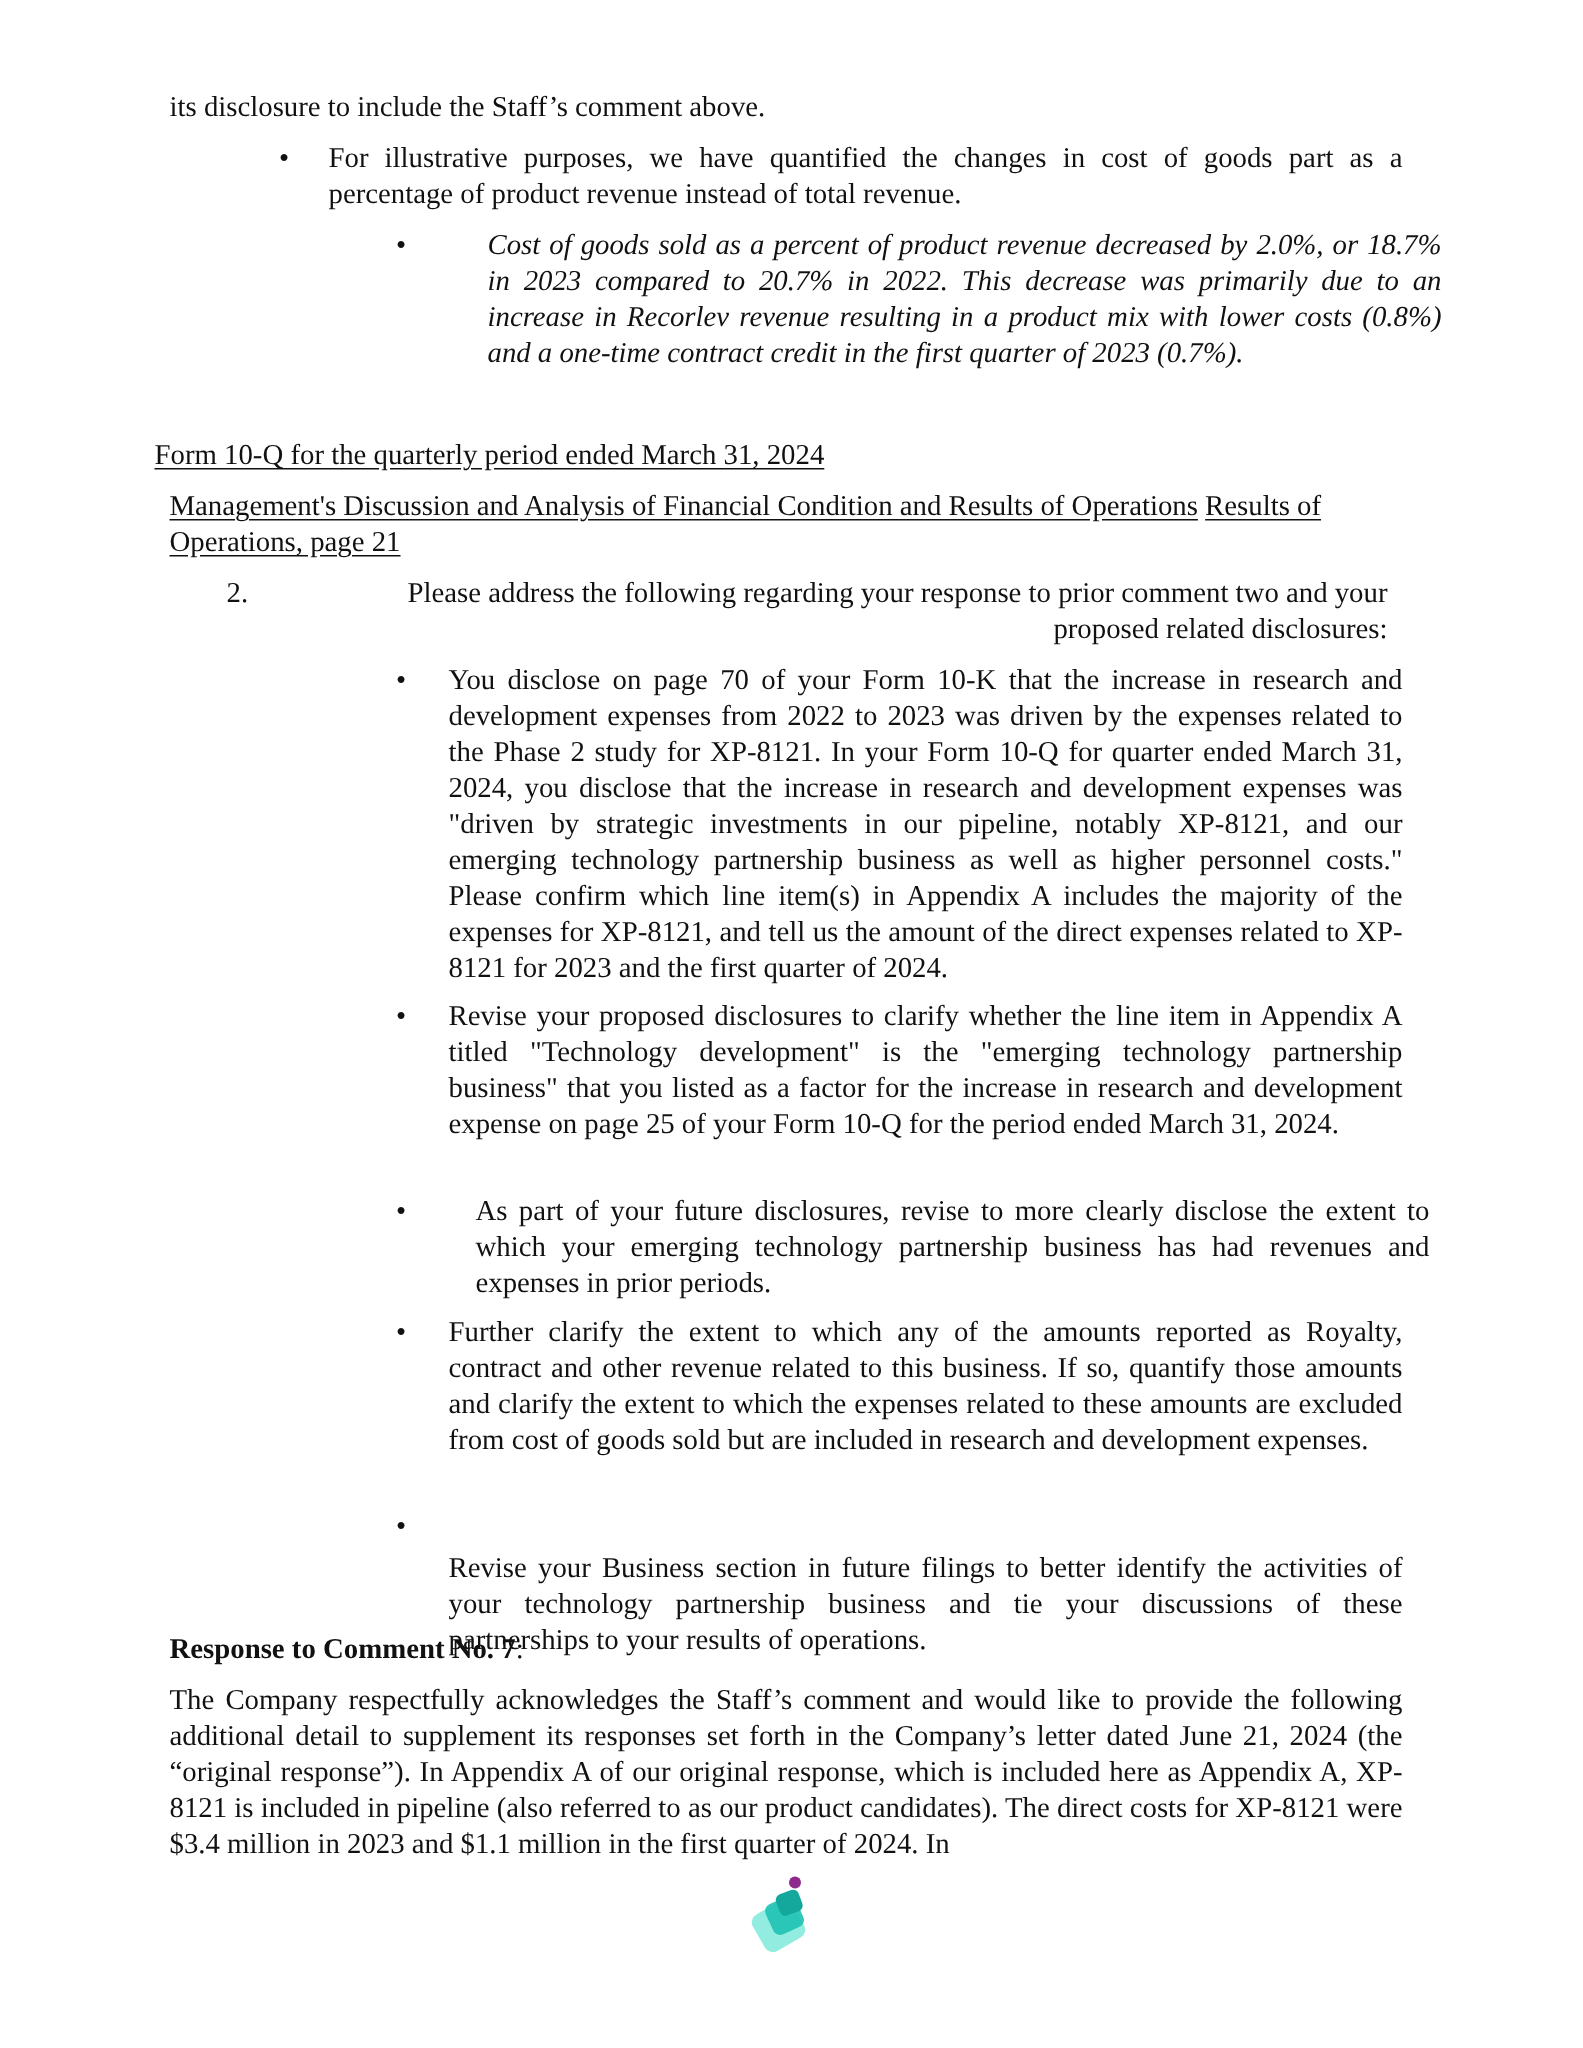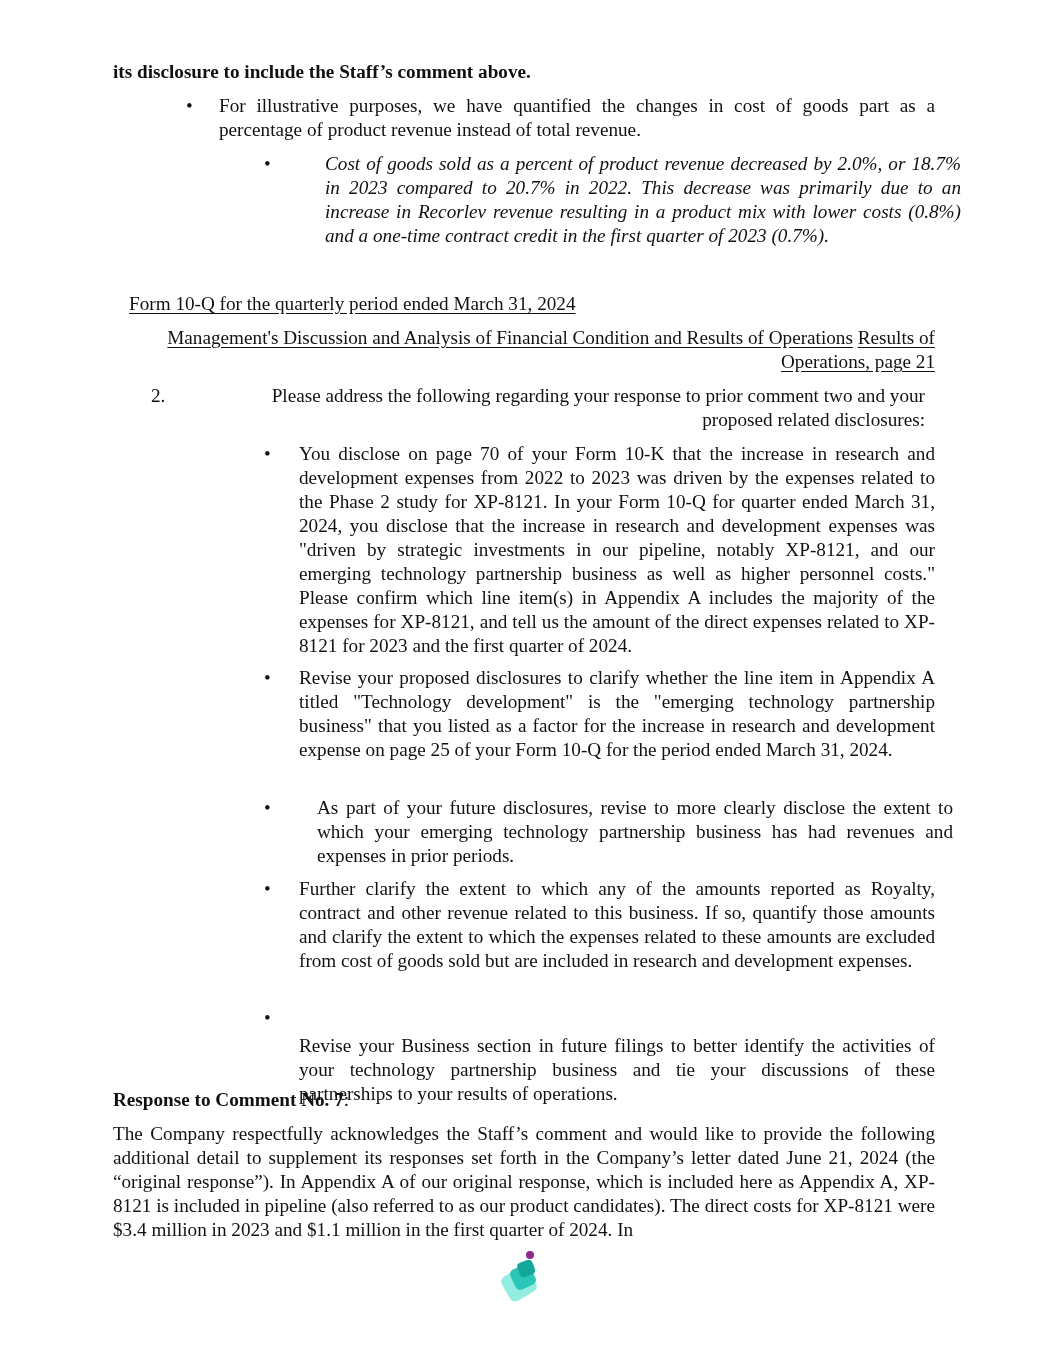--- a/index.html
+++ b/index.html
@@ -9,30 +9,30 @@
   .abs { position: absolute; }
   .bullet { position: absolute; width: 14px; text-align: left; }
   .u { text-decoration: underline; text-underline-offset: 3px; }
   .it { font-style: italic; }
   .b { font-weight: bold; }
   .logo { position: absolute; left: 498px; top: 1248px; width: 52px; height: 56px; }
 </style>
 </head>
 <body>
 
-<p class="abs p" style="left:113px; top:60px; width:822px;font-weight:bold;">its disclosure to include the Staff’s comment above.</p>
+<p class="abs p" style="left:113px; top:60px; width:822px;">its disclosure to include the Staff’s comment above.</p>
 
 <span class="bullet" style="left:186px; top:94px;">•</span>
 <p class="abs p" style="left:219px; top:94px; width:716px;">For illustrative purposes, we have quantified the changes in cost of goods part as a percentage of product revenue instead of total revenue.</p>
 
 <span class="bullet" style="left:264px; top:152px;">•</span>
 <p class="abs p it" style="left:299px; top:152px; width:636px;margin-left:26px;">Cost of goods sold as a percent of product revenue decreased by 2.0%, or 18.7% in 2023 compared to 20.7% in 2022. This decrease was primarily due to an increase in Recorlev revenue resulting in a product mix with lower costs (0.8%) and a one-time contract credit in the first quarter of 2023 (0.7%).</p>
 
-<p class="abs p u" style="left:129px; top:292px; width:822px;">Form 10-Q for the quarterly period ended March 31, 2024</p>
-<p class="abs p" style="left:113px; top:326px; width:822px; text-align:right;">
+<p class="abs p u" style="left:103px; top:292px; width:822px;">Form 10-Q for the quarterly period ended March 31, 2024</p>
+<p class="abs p" style="left:113px; top:326px; width:822px; text-align:left;">
   <span class="u">Management's Discussion and Analysis of Financial Condition and Results of Operations</span>
   <span class="u">Results of Operations, page 21</span>
 </p>
 
 <span class="abs" style="left:151px; top:384px;">2.</span>
 <p class="abs p" style="left:205px; top:384px; width:720px; text-align:right;">Please address the following regarding your response to prior comment two and your proposed related disclosures:</p>
 
 <span class="bullet" style="left:264px; top:442px;">•</span>
 <p class="abs p" style="left:299px; top:442px; width:636px;">You disclose on page 70 of your Form 10-K that the increase in research and development expenses from 2022 to 2023 was driven by the expenses related to the Phase 2 study for XP-8121. In your Form 10-Q for quarter ended March 31, 2024, you disclose that the increase in research and development expenses was "driven by strategic investments in our pipeline, notably XP-8121, and our emerging technology partnership business as well as higher personnel costs." Please confirm which line item(s) in Appendix A includes the majority of the expenses for XP-8121, and tell us the amount of the direct expenses related to XP-8121 for 2023 and the first quarter of 2024.</p>
 

